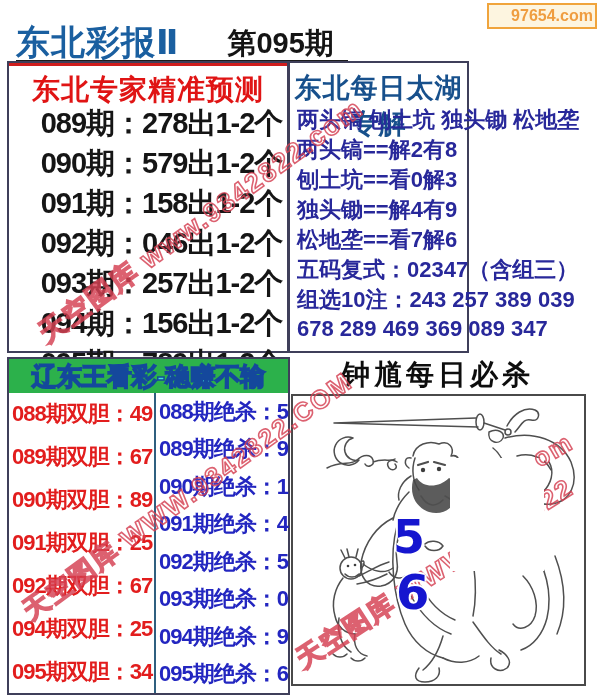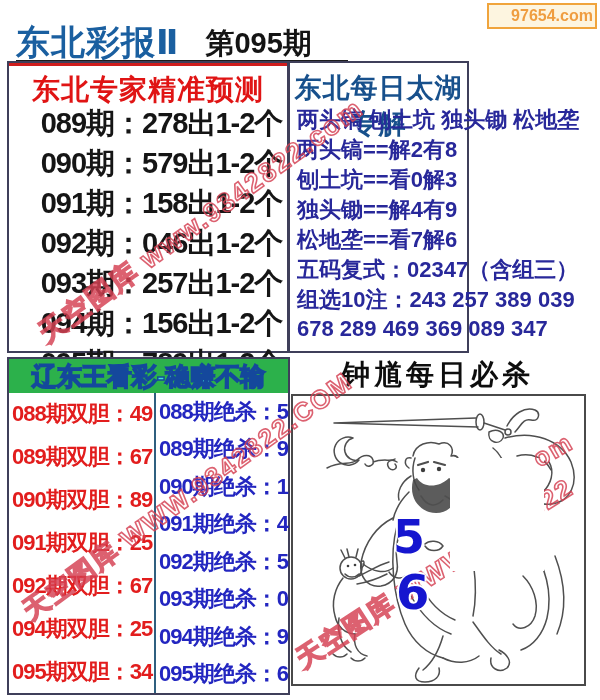--- a/index.html
+++ b/index.html
@@ -6,21 +6,21 @@
   body { background:#fff; font-family:"Liberation Sans","DejaVu Sans",sans-serif; }
   #stage { position:relative; width:600px; height:700px; background:#fff; overflow:hidden; }
 
   
   .badge { position:absolute; left:487px; top:3px; width:110px; height:26px;
     border:2px solid #f0a43c; background:#fdf5e0; color:#ef9d40;
     font-size:16px; font-weight:bold; display:flex; align-items:center; justify-content:center;padding-left:20px; }
 
   
   .masthead { position:absolute; left:16px; top:26px; width:332px; height:36px;
-    display:flex; align-items:flex-end; border-bottom:2px solid #1b1b1b; padding-bottom:1px; }
+    display:flex; align-items:flex-end; border-bottom:2px solid #1b1b1b; padding-bottom:1px;gap:22px; }
   .mast-title { color:#1a5fa0; font-size:34px; font-weight:bold; letter-spacing:1px; line-height:34px; }
   .mast-issue { color:#141414; font-size:29px; font-weight:bold; margin-left:26px; line-height:31px; }
 
   
   .top-table { position:absolute; left:7px; top:61px; width:462px; height:292px;
     border:2px solid #3f3f5a; }
   .expert-panel { position:absolute; left:0; top:0; width:278px; height:100%;
     border-top:3px solid #cf1d1d; display:flex; flex-direction:column; }
   .panel-divider { position:absolute; left:278px; top:0; width:3px; height:100%; background:#3f3f5a; }
   .taihu-panel { position:absolute; left:281px; top:0; right:0; height:100%;

